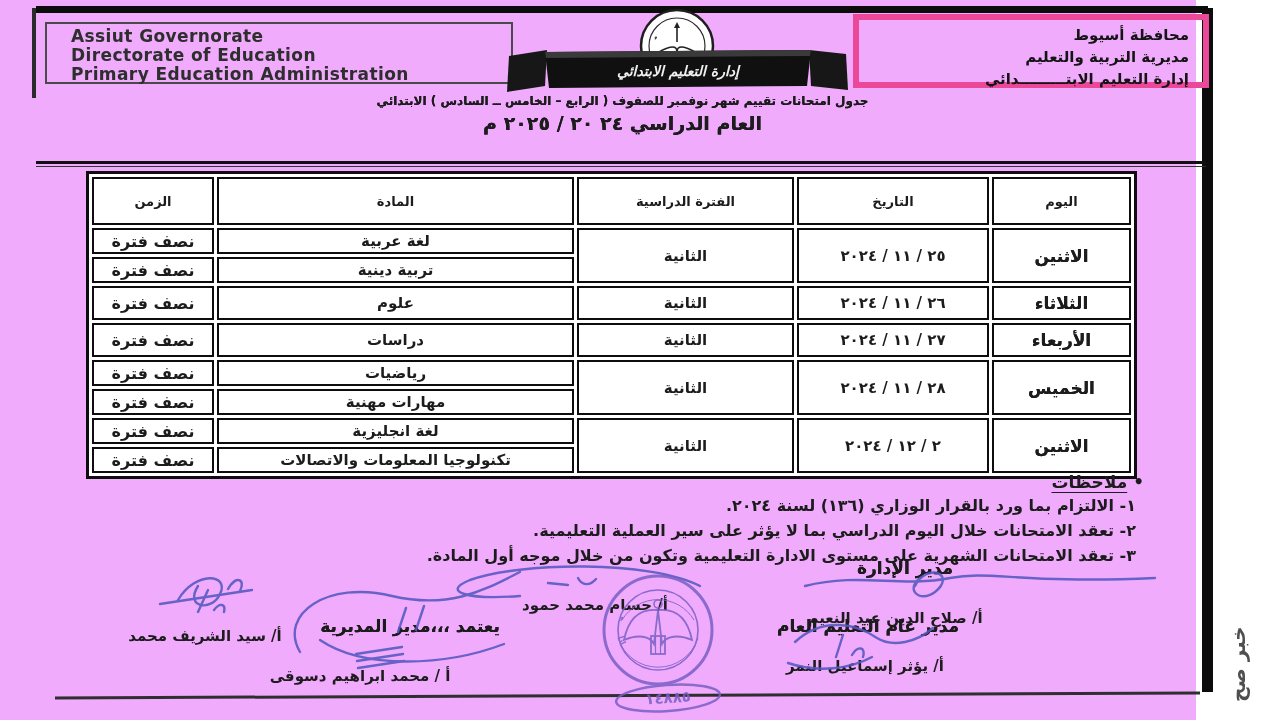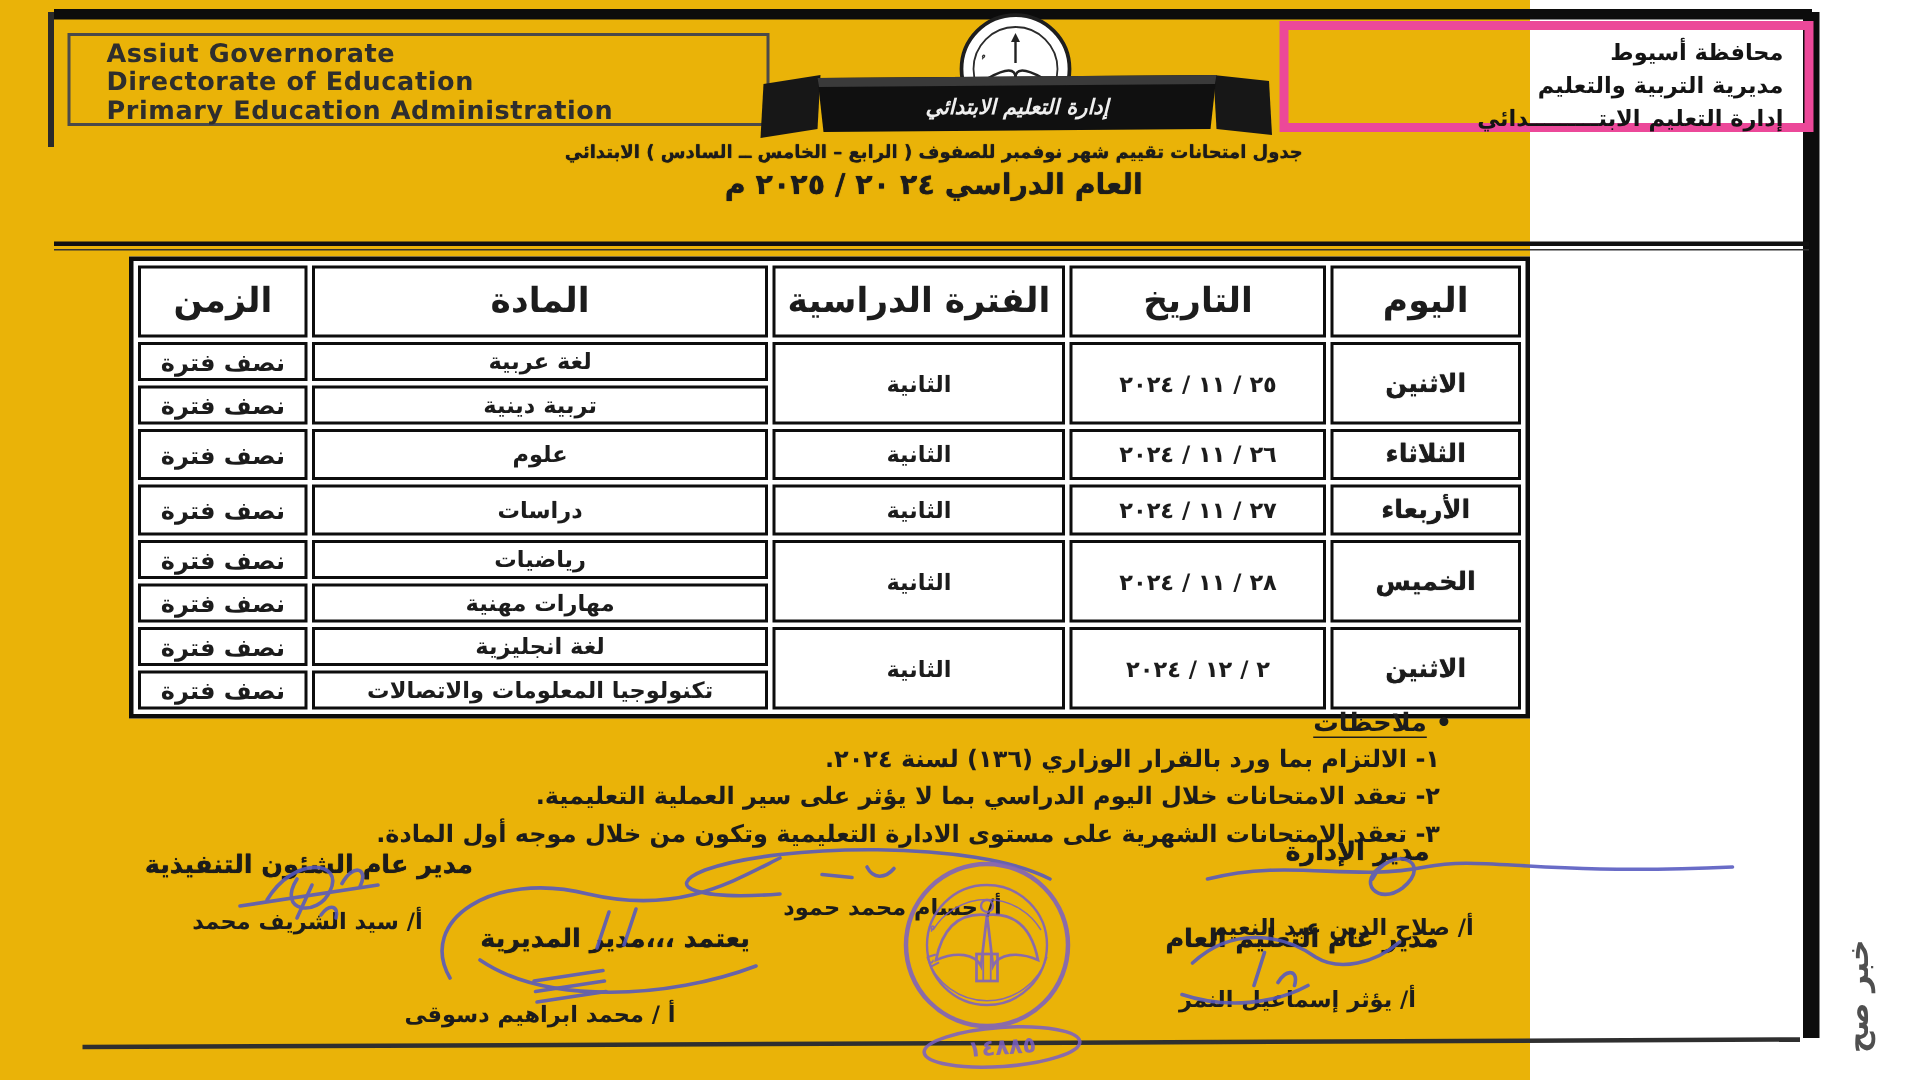--- a/index.html
+++ b/index.html
@@ -1,18 +1,18 @@
 <!DOCTYPE html>
 <html lang="ar"><head>
 <meta charset="utf-8">
 <style>
   html,body{margin:0;padding:0;}
   body{width:1280px;height:720px;overflow:hidden;background:#ffffff;
        font-family:"DejaVu Sans",sans-serif;color:#1c1c1c;}
-  .page{position:relative;width:1020px;height:720px;background:#eab308;direction:rtl;}
+  .page{position:relative;width:1196px;height:720px;background:#f0abfc;direction:rtl;}
   .abs{position:absolute;}
   
   .bar-top{left:36px;top:6px;width:1172px;height:7px;background:#0c0c0c;}
   .bar-right{left:1202px;top:8px;width:11px;height:684px;background:#0c0c0c;}
   .bar-left{left:32px;top:8px;width:4px;height:90px;background:#2a2a2a;}
   .bar-bottom{left:55px;top:694px;width:1145px;height:3px;background:#2f2f2f;transform:rotate(-0.25deg);}
   
   .en-box{left:45px;top:22px;width:468px;height:62px;border:2px solid #4a4a4a;
           direction:ltr;padding:3px 0 0 24px;box-sizing:border-box;}
   .en-box div{font-size:17px;font-weight:bold;line-height:19px;color:#2e2e2e;letter-spacing:.4px;}
@@ -25,21 +25,21 @@
   .title .t2{font-size:19px;font-weight:bold;margin-top:5px;text-shadow:0 0 .6px #111;}
   .title .t3{font-size:19px;font-weight:bold;margin-top:4px;text-shadow:0 0 .6px #111;}
   .rule1{left:36px;top:161px;width:1170px;height:3px;background:#111;}
   .rule2{left:36px;top:166px;width:1170px;height:1px;background:#333;}
   
   .tbl-wrap{left:86px;top:171px;}
   table.sched{border-collapse:separate;border-spacing:3px;border:3px solid #0d0d0d;
               table-layout:fixed;background:#fff;}
   .sched th,.sched td{border:2px solid #0d0d0d;text-align:center;vertical-align:middle;
               font-weight:bold;padding:0 4px;background:#fff;}
-  .sched th{height:44px;font-size:23px;}
+  .sched th{height:44px;font-size:13px;}
   .h-sub{height:26px;font-size:15px;}
   .h-single{height:34px;font-size:15px;}
   .day-cell{font-size:17px;text-shadow:0 0 .5px #111;}
   .date-cell{font-size:15px;}
   .time-cell{font-size:16px;}
   
   .notes-head{right:52px;top:472px;font-size:17px;font-weight:bold;}
   .notes-head .txt{text-decoration:underline;text-underline-offset:4px;}
   .note{right:60px;font-size:16px;font-weight:bold;white-space:nowrap;}
   .n1{top:496px;} .n2{top:521px;} .n3{top:546px;}
@@ -179,22 +179,21 @@
   </div>
   <div class="abs note n1">١- الالتزام بما ورد بالقرار الوزاري (١٣٦) لسنة ٢٠٢٤.</div>
   <div class="abs note n2">٢- تعقد الامتحانات خلال اليوم الدراسي بما لا يؤثر على سير العملية التعليمية.</div>
   <div class="abs note n3">٣- تعقد الامتحانات الشهرية على مستوى الادارة التعليمية وتكون من خلال موجه أول المادة.</div>
 
   <div class="abs sig-title" style="left:790px;top:558px;width:230px;">مدير الإدارة</div>
   <div class="abs sig-name" style="left:770px;top:589px;width:250px;margin-top:20px;">أ/ صلاح الدين عبد النعيم</div>
 
   <div class="abs sig-name" style="left:470px;top:596px;width:250px;">أ/ حسام محمد حمود</div>
 
-  <div class="abs sig-title" style="left:72px;top:567px;width:268px;">مدير عام الشئون التنفيذية</div>
-  <div class="abs sig-name" style="left:85px;top:605px;width:240px;">أ/ سيد الشريف  محمد</div>
+  <div class="abs sig-name" style="left:85px;top:627px;width:240px;">أ/ سيد الشريف  محمد</div>
 
   <div class="abs sig-title" style="left:742px;top:616px;width:252px;">مدير عام التعليم العام</div>
   <div class="abs sig-name" style="left:740px;top:657px;width:250px;">أ/ يؤثر إسماعيل النمر</div>
 
   <div class="abs sig-title" style="left:288px;top:616px;width:244px;">يعتمد ،،،مدير المديرية</div>
   <div class="abs sig-name" style="left:235px;top:667px;width:250px;">أ / محمد ابراهيم دسوقى</div>
 
   <svg class="abs pen" style="left:0;top:0;" width="1280" height="720" viewBox="0 0 1280 720" fill="none" stroke="#5558c0" stroke-width="2.4" opacity="0.88" stroke-linecap="round">
 
     <path d="M805 586 C 860 572, 900 588, 950 578 C 990 570 1020 584 1155 578"></path>

